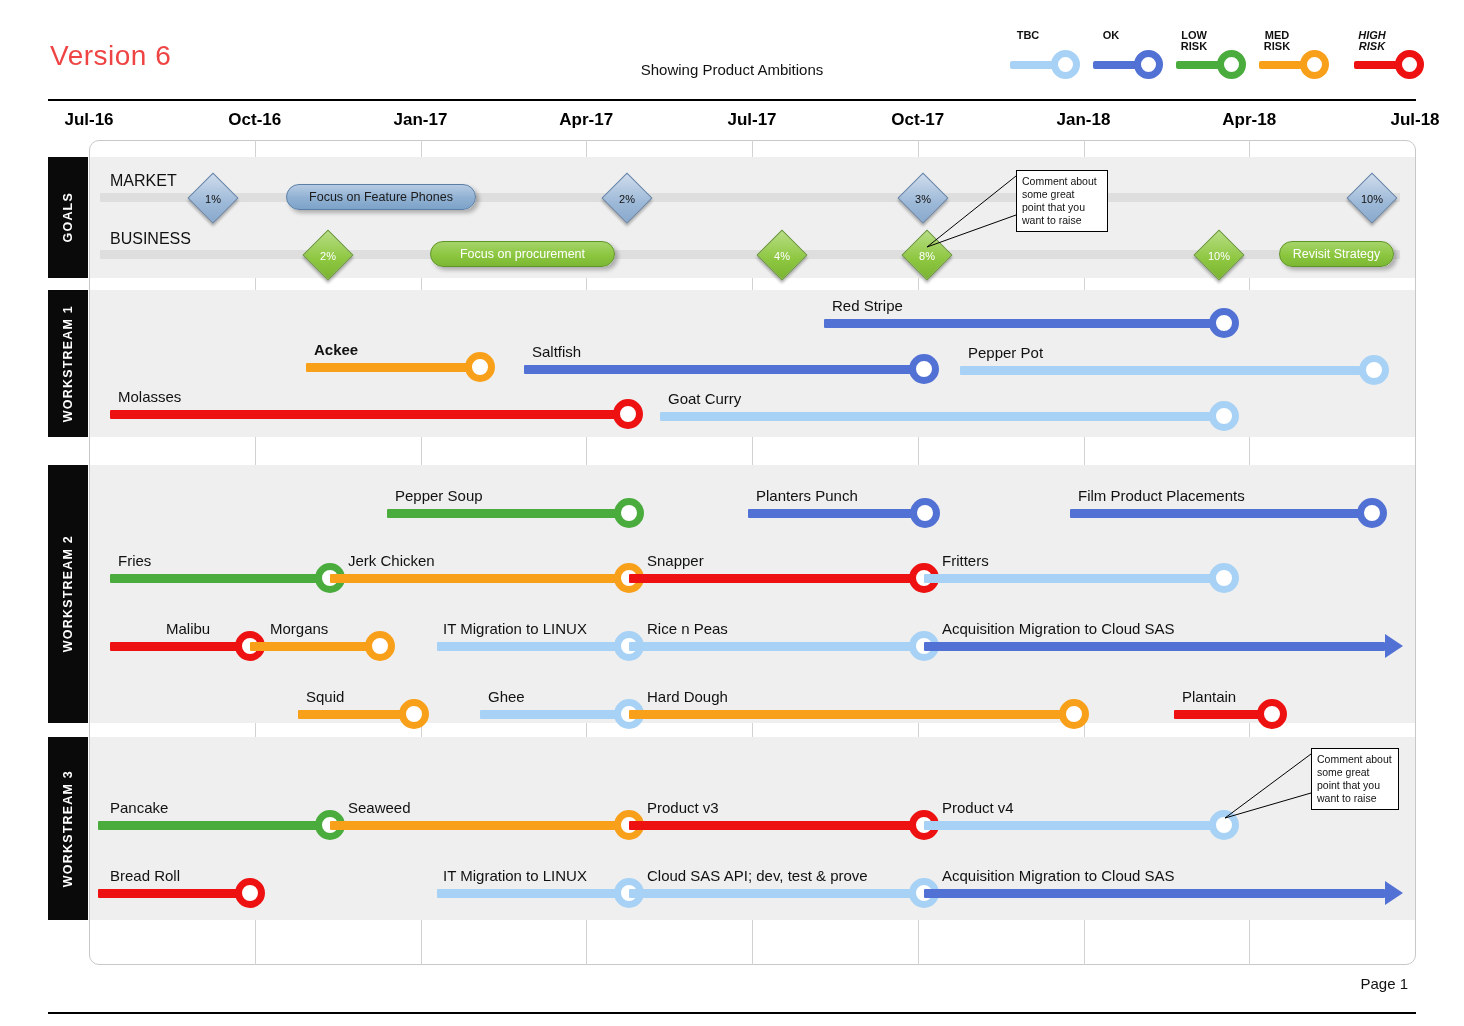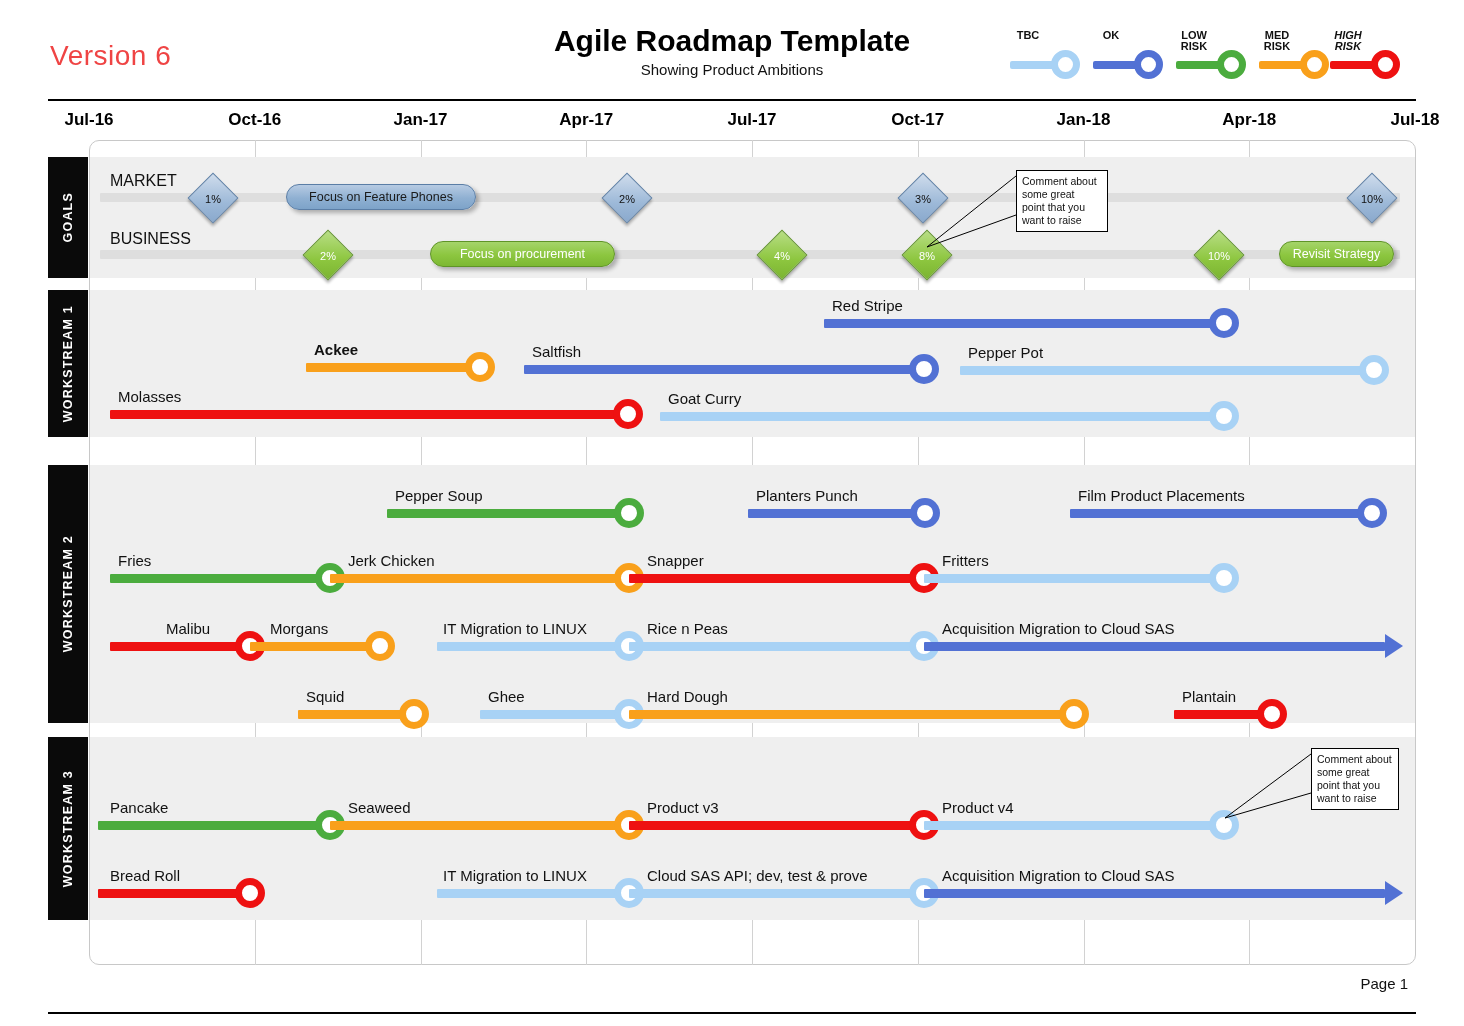--- a/index.html
+++ b/index.html
@@ -117,21 +117,20 @@
     box-sizing:border-box;white-space:pre-line;
   }
   .leader{position:absolute;overflow:visible;}
 </style>
 </head>
 <body>
 
 <div id="stage">
 
   <div class="version">Version 6</div>
-  <div class="title">Agile Roadmap Template</div>
   <div class="subtitle">Showing Product Ambitions</div>
   <div class="headrule"></div>
   <div class="footrule"></div>
   <div class="pagenum">Page 1</div>
 
   <div id="legend">
       <div class="lg" style="left: 0px; width: 78px;">
         <div class="stick" style="width: 50px; background: rgb(168, 210, 245);"></div>
         <div class="ring" style="left: 41px; border: 7px solid rgb(168, 210, 245);"></div>
         <div class="lab" style="left: -8px; width: 52px;">TBC</div>
@@ -146,21 +145,21 @@
         <div class="ring" style="left: 41px; border: 7px solid rgb(75, 172, 62);"></div>
         <div class="lab" style="left: -8px; width: 52px;">LOW
 RISK</div>
       </div>
       <div class="lg" style="left: 249px; width: 78px;">
         <div class="stick" style="width: 50px; background: rgb(249, 160, 27);"></div>
         <div class="ring" style="left: 41px; border: 7px solid rgb(249, 160, 27);"></div>
         <div class="lab" style="left: -8px; width: 52px;">MED
 RISK</div>
       </div>
-      <div class="lg" style="left: 320px; width: 78px; font-style: italic;">
+      <div class="lg" style="left: 344px; width: 78px; font-style: italic;">
         <div class="stick" style="width: 50px; background: rgb(238, 17, 17);"></div>
         <div class="ring" style="left: 41px; border: 7px solid rgb(238, 17, 17);"></div>
         <div class="lab" style="left: -8px; width: 52px;">HIGH
 RISK</div>
       </div>
     </div>
 
   <div id="axis">
       <div class="axislab" style="left: 89px;">Jul-16</div>
       <div class="axislab" style="left: 254.75px;">Oct-16</div>

